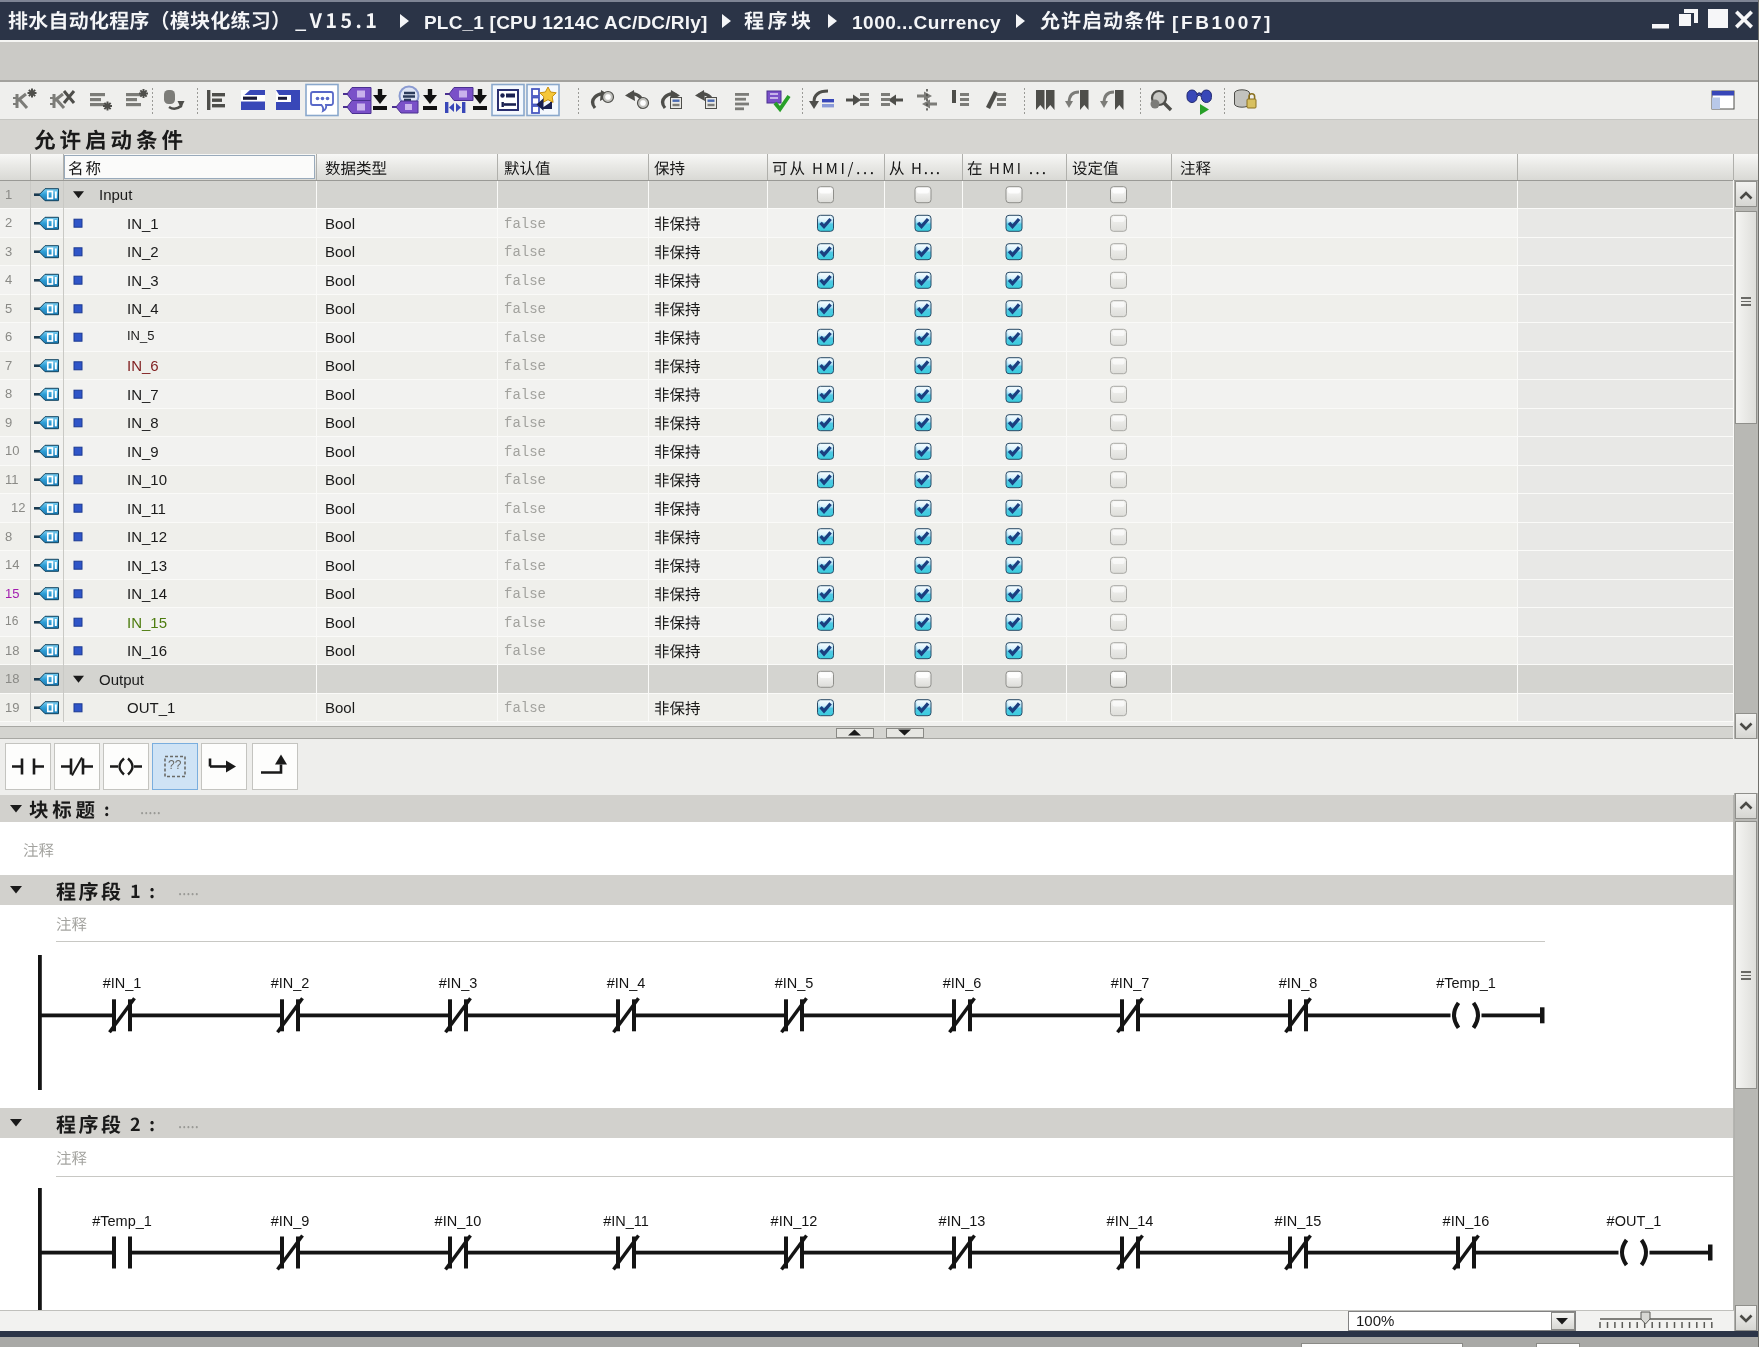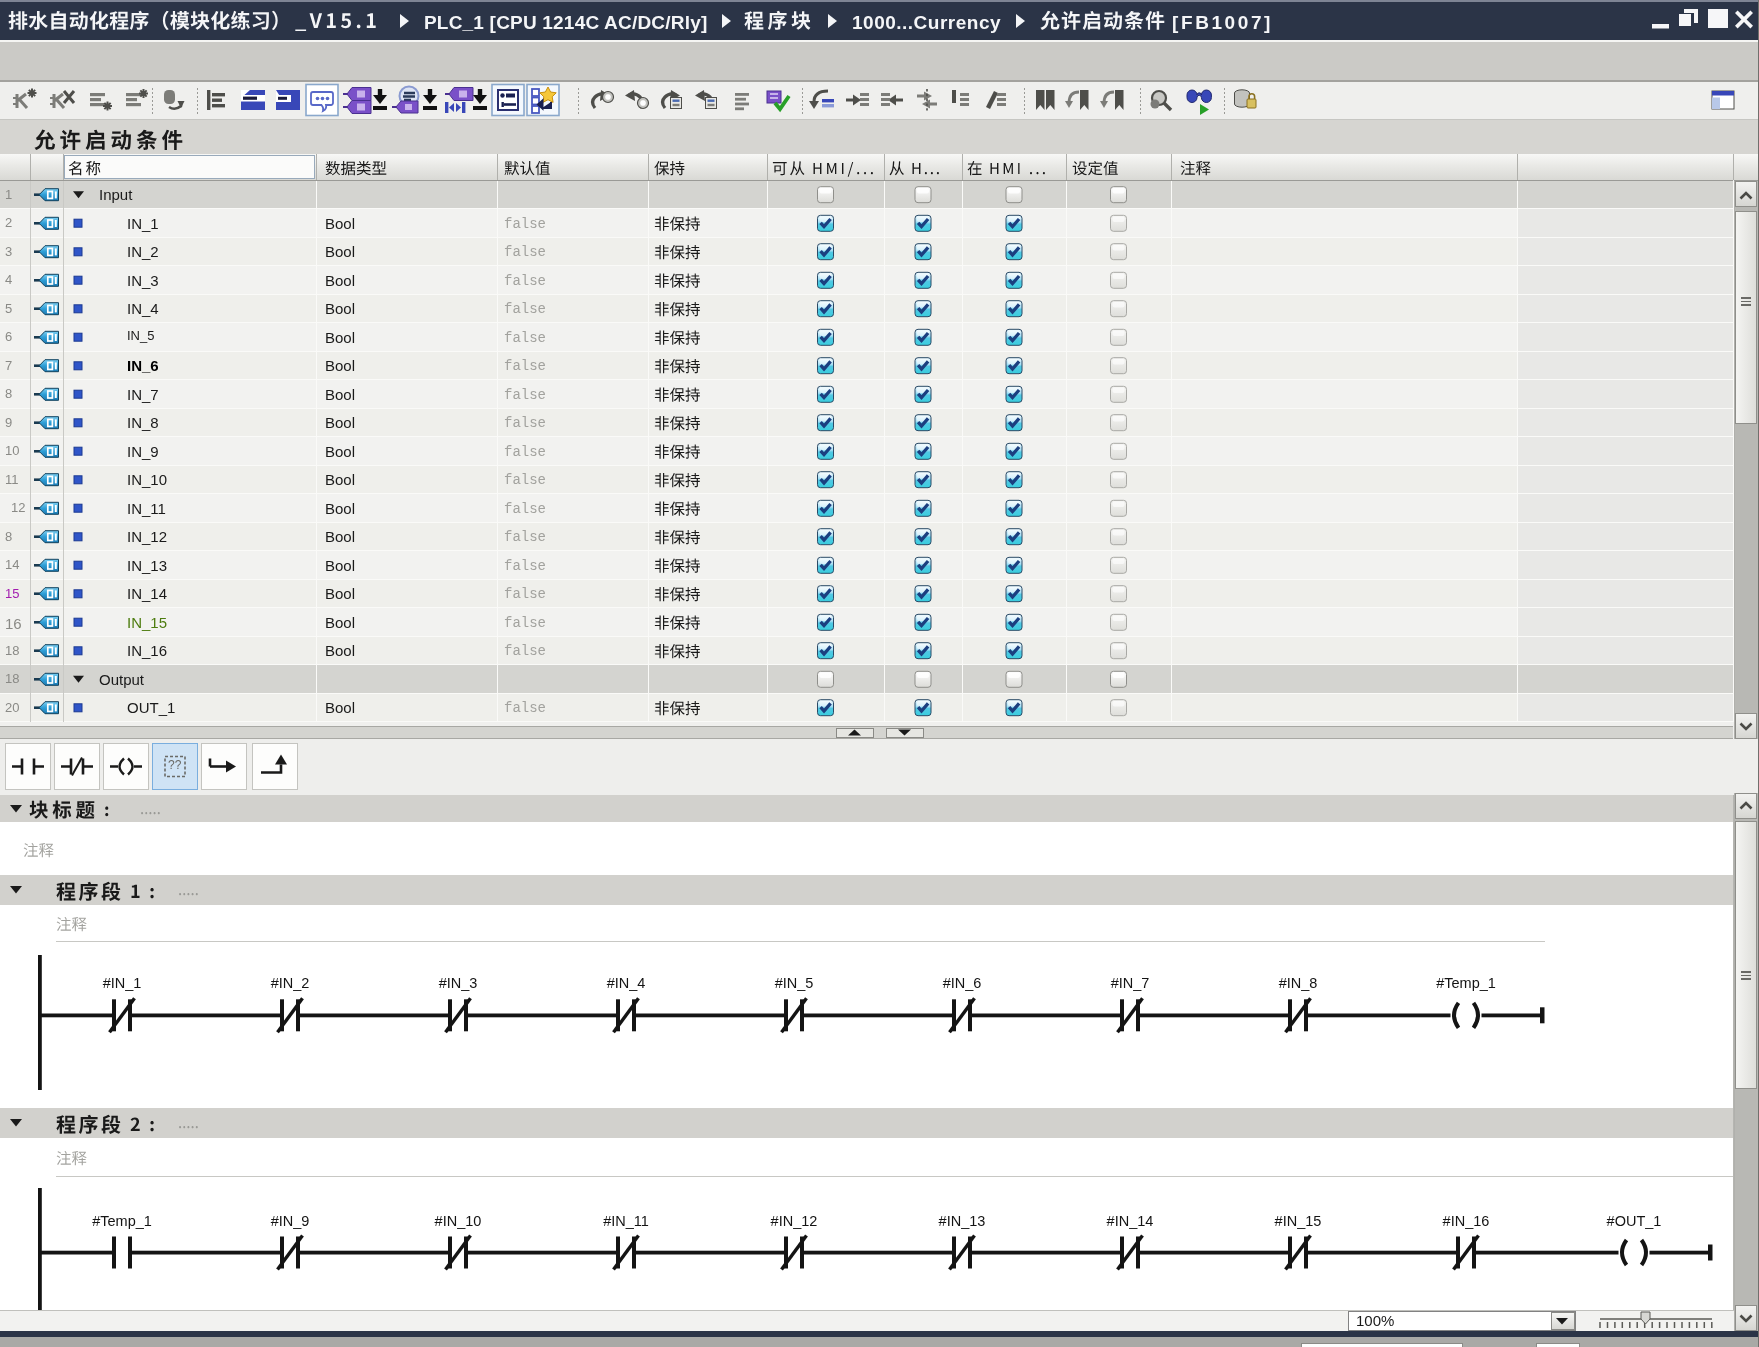--- a/index.html
+++ b/index.html
@@ -168,21 +168,21 @@
 <span class="t" style="left:504px;top:272.5px;font-size:14px;color:#a2a29e;font-family:Liberation Mono,monospace">false</span>
 <span class="t" style="left:5px;top:301.5px;font-size:13px;color:#8a8a86;font-weight:normal;letter-spacing:0">5</span>
 <span class="t" style="left:127px;top:300.0px;font-size:15px;color:#1a1a1a;font-weight:normal;letter-spacing:0">IN_4</span>
 <span class="t" style="left:325px;top:300.0px;font-size:15px;color:#1a1a1a;font-weight:normal;letter-spacing:0">Bool</span>
 <span class="t" style="left:504px;top:301.0px;font-size:14px;color:#a2a29e;font-family:Liberation Mono,monospace">false</span>
 <span class="t" style="left:5px;top:330.0px;font-size:13px;color:#8a8a86;font-weight:normal;letter-spacing:0">6</span>
 <span class="t" style="left:127px;top:328.5px;font-size:13px;color:#1a1a1a;font-weight:normal;letter-spacing:0">IN_5</span>
 <span class="t" style="left:325px;top:328.5px;font-size:15px;color:#1a1a1a;font-weight:normal;letter-spacing:0">Bool</span>
 <span class="t" style="left:504px;top:329.5px;font-size:14px;color:#a2a29e;font-family:Liberation Mono,monospace">false</span>
 <span class="t" style="left:5px;top:358.5px;font-size:13px;color:#8a8a86;font-weight:normal;letter-spacing:0">7</span>
-<span class="t" style="left:127px;top:357.0px;font-size:15px;color:#000000;font-weight:bold;letter-spacing:0">IN_6</span>
+<span class="t" style="left:127px;top:357.0px;font-size:15px;color:#7f1d1d;font-weight:normal;letter-spacing:0">IN_6</span>
 <span class="t" style="left:325px;top:357.0px;font-size:15px;color:#1a1a1a;font-weight:normal;letter-spacing:0">Bool</span>
 <span class="t" style="left:504px;top:358.0px;font-size:14px;color:#a2a29e;font-family:Liberation Mono,monospace">false</span>
 <span class="t" style="left:5px;top:387.0px;font-size:13px;color:#8a8a86;font-weight:normal;letter-spacing:0">8</span>
 <span class="t" style="left:127px;top:385.5px;font-size:15px;color:#1a1a1a;font-weight:normal;letter-spacing:0">IN_7</span>
 <span class="t" style="left:325px;top:385.5px;font-size:15px;color:#1a1a1a;font-weight:normal;letter-spacing:0">Bool</span>
 <span class="t" style="left:504px;top:386.5px;font-size:14px;color:#a2a29e;font-family:Liberation Mono,monospace">false</span>
 <span class="t" style="left:5px;top:415.5px;font-size:13px;color:#8a8a86;font-weight:normal;letter-spacing:0">9</span>
 <span class="t" style="left:127px;top:414.0px;font-size:15px;color:#1a1a1a;font-weight:normal;letter-spacing:0">IN_8</span>
 <span class="t" style="left:325px;top:414.0px;font-size:15px;color:#1a1a1a;font-weight:normal;letter-spacing:0">Bool</span>
 <span class="t" style="left:504px;top:415.0px;font-size:14px;color:#a2a29e;font-family:Liberation Mono,monospace">false</span>
@@ -203,31 +203,31 @@
 <span class="t" style="left:325px;top:528.0px;font-size:15px;color:#1a1a1a;font-weight:normal;letter-spacing:0">Bool</span>
 <span class="t" style="left:504px;top:529.0px;font-size:14px;color:#a2a29e;font-family:Liberation Mono,monospace">false</span>
 <span class="t" style="left:5px;top:558.0px;font-size:13px;color:#8a8a86;font-weight:normal;letter-spacing:0">14</span>
 <span class="t" style="left:127px;top:556.5px;font-size:15px;color:#1a1a1a;font-weight:normal;letter-spacing:0">IN_13</span>
 <span class="t" style="left:325px;top:556.5px;font-size:15px;color:#1a1a1a;font-weight:normal;letter-spacing:0">Bool</span>
 <span class="t" style="left:504px;top:557.5px;font-size:14px;color:#a2a29e;font-family:Liberation Mono,monospace">false</span>
 <span class="t" style="left:5px;top:586.5px;font-size:13px;color:#a21caf;font-weight:normal;letter-spacing:0">15</span>
 <span class="t" style="left:127px;top:585.0px;font-size:15px;color:#1a1a1a;font-weight:normal;letter-spacing:0">IN_14</span>
 <span class="t" style="left:325px;top:585.0px;font-size:15px;color:#1a1a1a;font-weight:normal;letter-spacing:0">Bool</span>
 <span class="t" style="left:504px;top:586.0px;font-size:14px;color:#a2a29e;font-family:Liberation Mono,monospace">false</span>
-<span class="t" style="left:5px;top:615.0px;font-size:15px;color:#8a8a86;font-weight:normal;letter-spacing:0">16</span>
+<span class="t" style="left:5px;top:615.0px;font-size:12px;color:#8a8a86;font-weight:normal;letter-spacing:0">16</span>
 <span class="t" style="left:127px;top:613.5px;font-size:15px;color:#4d7c0f;font-weight:normal;letter-spacing:0">IN_15</span>
 <span class="t" style="left:325px;top:613.5px;font-size:15px;color:#1a1a1a;font-weight:normal;letter-spacing:0">Bool</span>
 <span class="t" style="left:504px;top:614.5px;font-size:14px;color:#a2a29e;font-family:Liberation Mono,monospace">false</span>
 <span class="t" style="left:5px;top:643.5px;font-size:13px;color:#8a8a86;font-weight:normal;letter-spacing:0">18</span>
 <span class="t" style="left:127px;top:642.0px;font-size:15px;color:#1a1a1a;font-weight:normal;letter-spacing:0">IN_16</span>
 <span class="t" style="left:325px;top:642.0px;font-size:15px;color:#1a1a1a;font-weight:normal;letter-spacing:0">Bool</span>
 <span class="t" style="left:504px;top:643.0px;font-size:14px;color:#a2a29e;font-family:Liberation Mono,monospace">false</span>
 <span class="t" style="left:5px;top:672.0px;font-size:13px;color:#8a8a86;font-weight:normal;letter-spacing:0">18</span>
 <span class="t" style="left:99px;top:670.5px;font-size:15px;color:#1a1a1a;font-weight:normal;letter-spacing:0">Output</span>
-<span class="t" style="left:5px;top:700.5px;font-size:13px;color:#8a8a86;font-weight:normal;letter-spacing:0">20</span>
+<span class="t" style="left:5px;top:700.5px;font-size:13px;color:#8a8a86;font-weight:normal;letter-spacing:0">19</span>
 <span class="t" style="left:127px;top:699.0px;font-size:15px;color:#1a1a1a;font-weight:normal;letter-spacing:0">OUT_1</span>
 <span class="t" style="left:325px;top:699.0px;font-size:15px;color:#1a1a1a;font-weight:normal;letter-spacing:0">Bool</span>
 <span class="t" style="left:504px;top:700.0px;font-size:14px;color:#a2a29e;font-family:Liberation Mono,monospace">false</span>
 <span class="t" style="left:168px;top:758.5px;font-size:12px;color:#6a6a66;font-weight:normal;letter-spacing:0">??</span>
 <div class="a" style="left:152px;top:88px;width:1px;height:26px;background:repeating-linear-gradient(#9a9a96 0 2px,transparent 2px 4px)"></div>
 <div class="a" style="left:197px;top:88px;width:1px;height:26px;background:repeating-linear-gradient(#9a9a96 0 2px,transparent 2px 4px)"></div>
 <div class="a" style="left:578px;top:88px;width:1px;height:26px;background:repeating-linear-gradient(#9a9a96 0 2px,transparent 2px 4px)"></div>
 <div class="a" style="left:802px;top:88px;width:1px;height:26px;background:repeating-linear-gradient(#9a9a96 0 2px,transparent 2px 4px)"></div>
 <div class="a" style="left:1024px;top:88px;width:1px;height:26px;background:repeating-linear-gradient(#9a9a96 0 2px,transparent 2px 4px)"></div>
 <div class="a" style="left:1140px;top:88px;width:1px;height:26px;background:repeating-linear-gradient(#9a9a96 0 2px,transparent 2px 4px)"></div>

